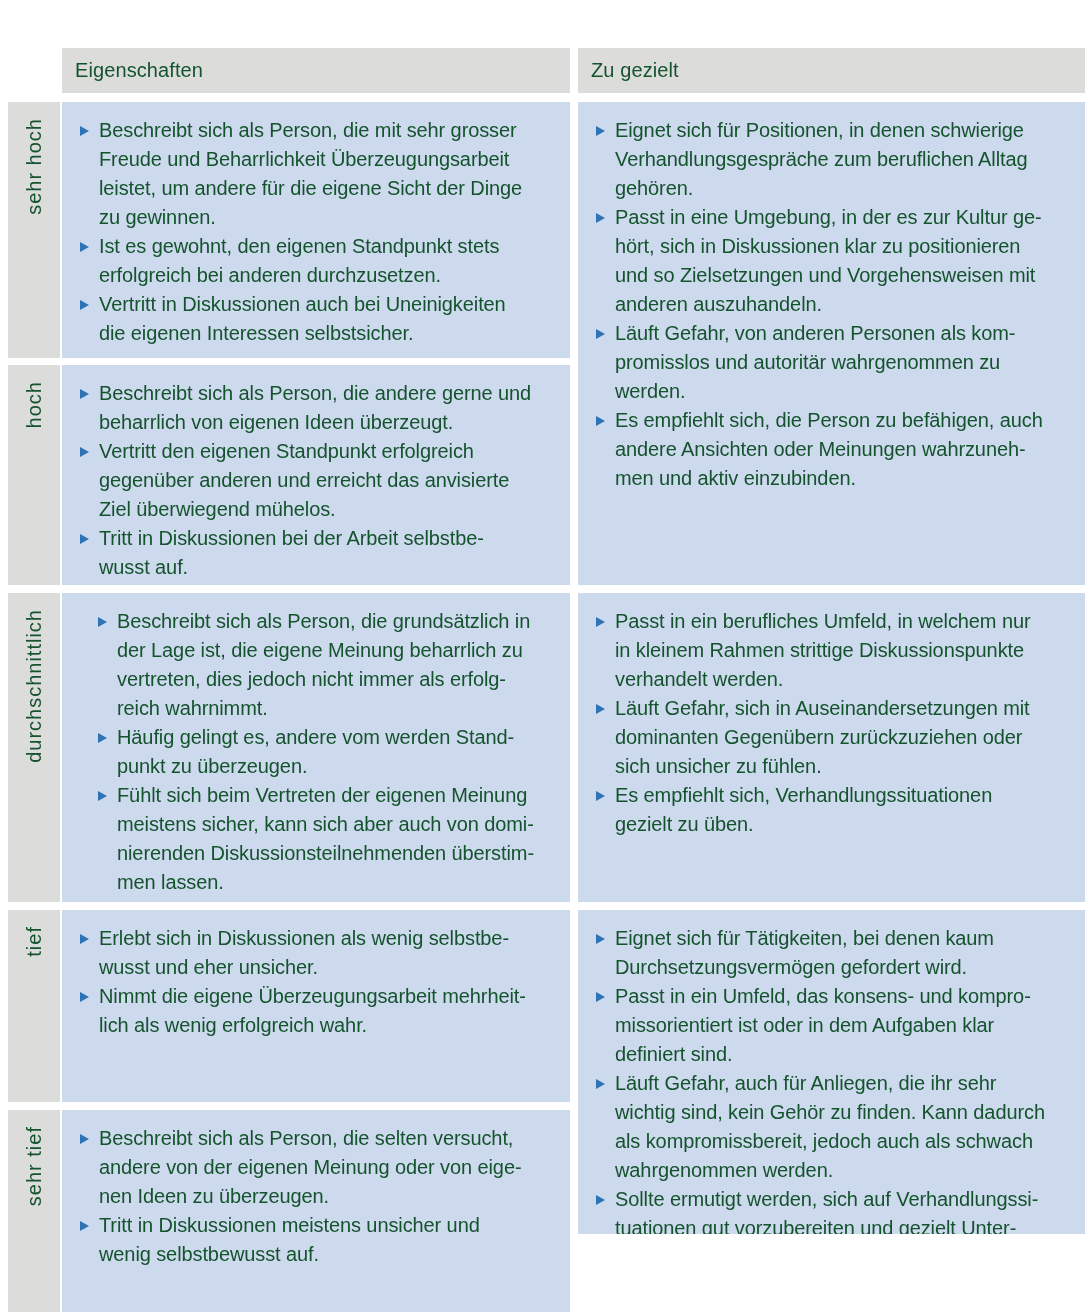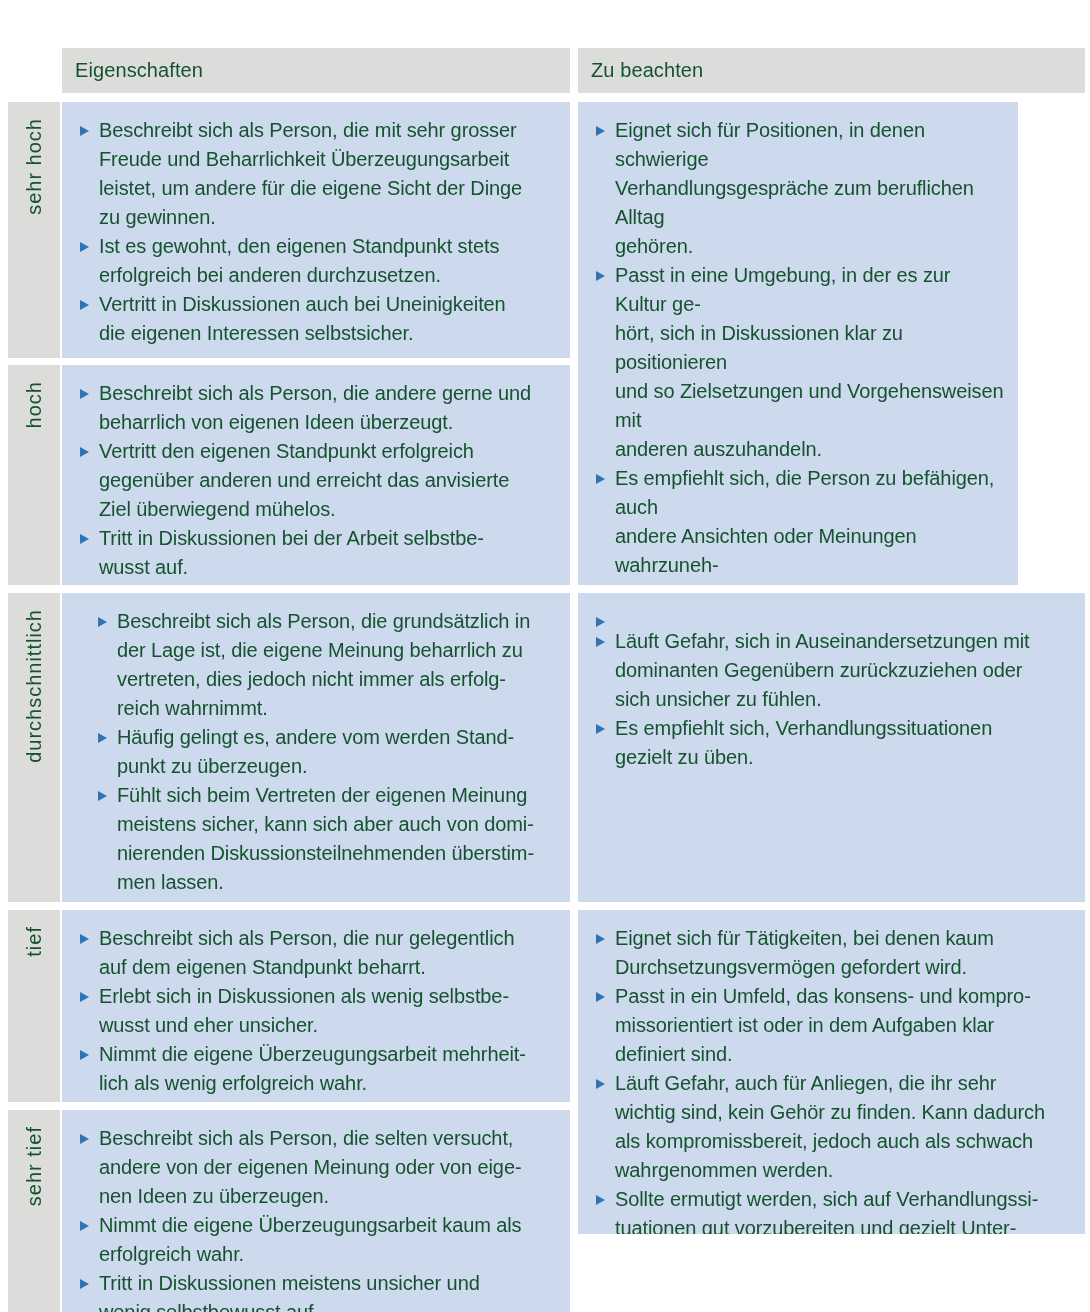--- a/index.html
+++ b/index.html
@@ -33,21 +33,21 @@
     font-size:20px; line-height:29px; letter-spacing:-0.1px;
     white-space:pre-line;
   }
 </style>
 </head>
 <body>
 
 <div class="page">
 
   <div class="abs hdr" style="left:62px; top:8px; width:508px; height:45px;">Eigenschaften</div>
-  <div class="abs hdr" style="left:578px; top:8px; width:507px; height:45px;">Zu beachten</div>
+  <div class="abs hdr" style="left:578px; top:8px; width:507px; height:45px;">Zu gezielt</div>
 
   <div class="abs rowlabel" style="left:8px; top:62px; width:52px; height:256px;">
     <span>sehr hoch</span>
   </div>
   <div class="abs rowlabel" style="left:8px; top:325px; width:52px; height:220px;">
     <span>hoch</span>
   </div>
   <div class="abs rowlabel" style="left:8px; top:553px; width:52px; height:309px;">
     <span>durchschnittlich</span>
   </div>
@@ -122,25 +122,20 @@
 nierenden Diskussionsteilnehmenden überstim-
 men lassen.</span>
         </li>
     </ul>
   </div>
 
   <div class="abs cell" style="left:62px; top:870px; width:508px; height:192px;">
     <ul>
       <li>
           <span class="tri"></span>
-          <span class="txt">Beschreibt sich als Person, die nur gelegentlich
-auf dem eigenen Standpunkt beharrt.</span>
-        </li>
-      <li>
-          <span class="tri"></span>
           <span class="txt">Erlebt sich in Diskussionen als wenig selbstbe-
 wusst und eher unsicher.</span>
         </li>
       <li>
           <span class="tri"></span>
           <span class="txt">Nimmt die eigene Überzeugungsarbeit mehrheit-
 lich als wenig erfolgreich wahr.</span>
         </li>
     </ul>
   </div>
@@ -148,59 +143,63 @@
   <div class="abs cell" style="left:62px; top:1070px; width:508px; height:234px;">
     <ul>
       <li>
           <span class="tri"></span>
           <span class="txt">Beschreibt sich als Person, die selten versucht,
 andere von der eigenen Meinung oder von eige-
 nen Ideen zu überzeugen.</span>
         </li>
       <li>
           <span class="tri"></span>
-          <span class="txt">Nimmt die eigene Überzeugungsarbeit kaum als
-erfolgreich wahr.</span>
-        </li>
-      <li>
-          <span class="tri"></span>
           <span class="txt">Tritt in Diskussionen meistens unsicher und
 wenig selbstbewusst auf.</span>
         </li>
     </ul>
   </div>
 
-  <div class="abs cell" style="left:578px; top:62px; width:440px; height:483px;">
+  <div class="abs cell" style="left:578px; top:62px; width:507px; height:483px;">
     <ul>
       <li>
           <span class="tri"></span>
           <span class="txt">Eignet sich für Positionen, in denen schwierige
 Verhandlungsgespräche zum beruflichen Alltag
 gehören.</span>
         </li>
       <li>
           <span class="tri"></span>
           <span class="txt">Passt in eine Umgebung, in der es zur Kultur ge-
 hört, sich in Diskussionen klar zu positionieren
 und so Zielsetzungen und Vorgehensweisen mit
 anderen auszuhandeln.</span>
         </li>
       <li>
           <span class="tri"></span>
+          <span class="txt">Läuft Gefahr, von anderen Personen als kom-
+promisslos und autoritär wahrgenommen zu
+werden.</span>
+        </li>
+      <li>
+          <span class="tri"></span>
           <span class="txt">Es empfiehlt sich, die Person zu befähigen, auch
 andere Ansichten oder Meinungen wahrzuneh-
 men und aktiv einzubinden.</span>
         </li>
     </ul>
   </div>
 
   <div class="abs cell" style="left:578px; top:553px; width:507px; height:309px;">
     <ul>
       <li>
           <span class="tri"></span>
+          <span class="txt">Passt in ein berufliches Umfeld, in welchem nur
+in kleinem Rahmen strittige Diskussionspunkte
+verhandelt werden.</span>
         </li>
       <li>
           <span class="tri"></span>
           <span class="txt">Läuft Gefahr, sich in Auseinandersetzungen mit
 dominanten Gegenübern zurückzuziehen oder
 sich unsicher zu fühlen.</span>
         </li>
       <li>
           <span class="tri"></span>
           <span class="txt">Es empfiehlt sich, Verhandlungssituationen

